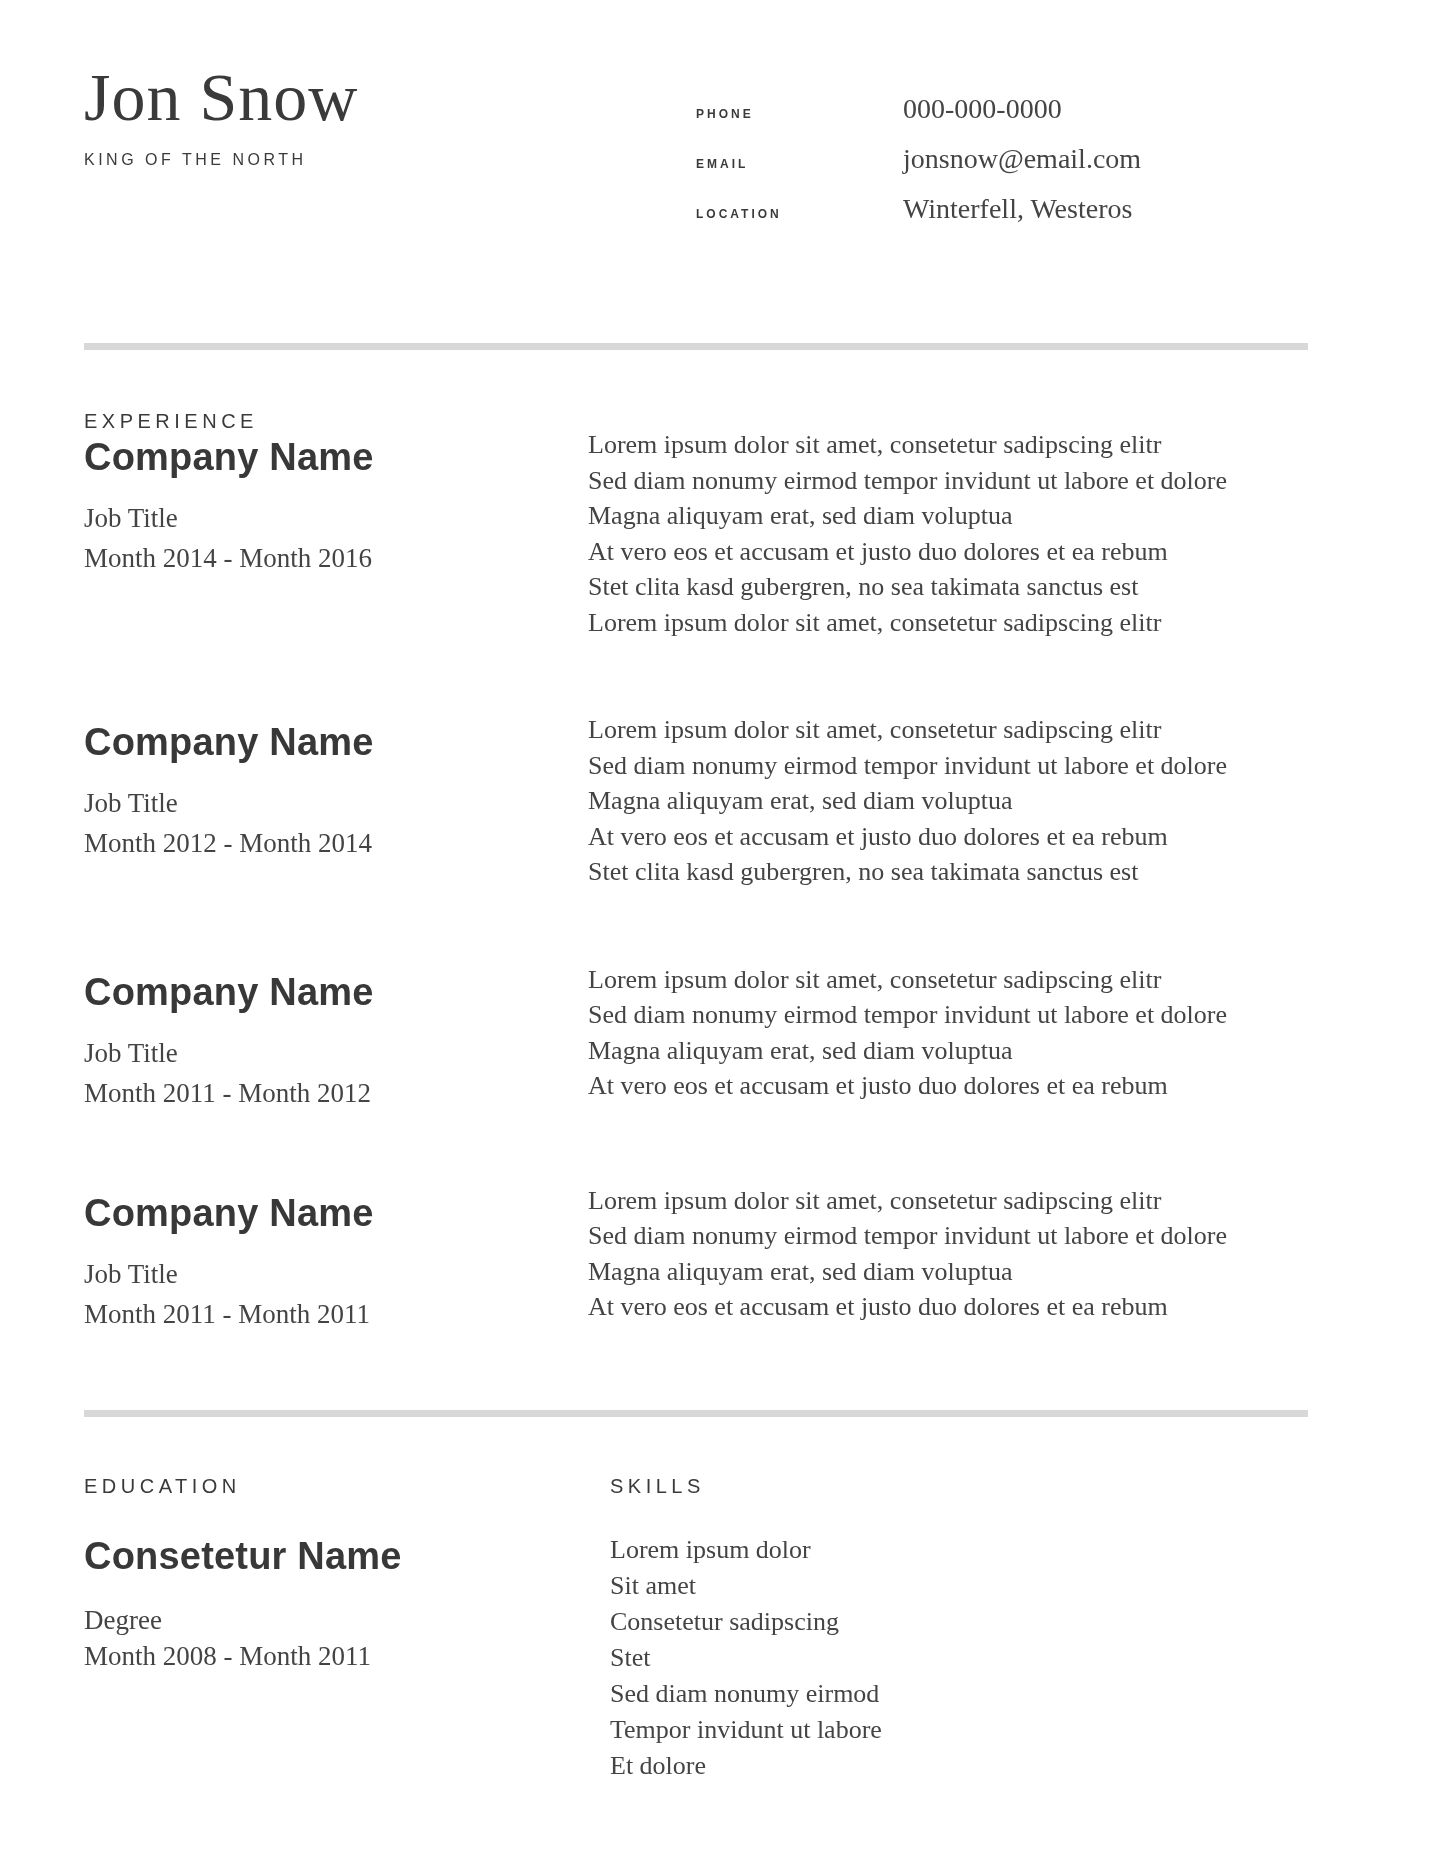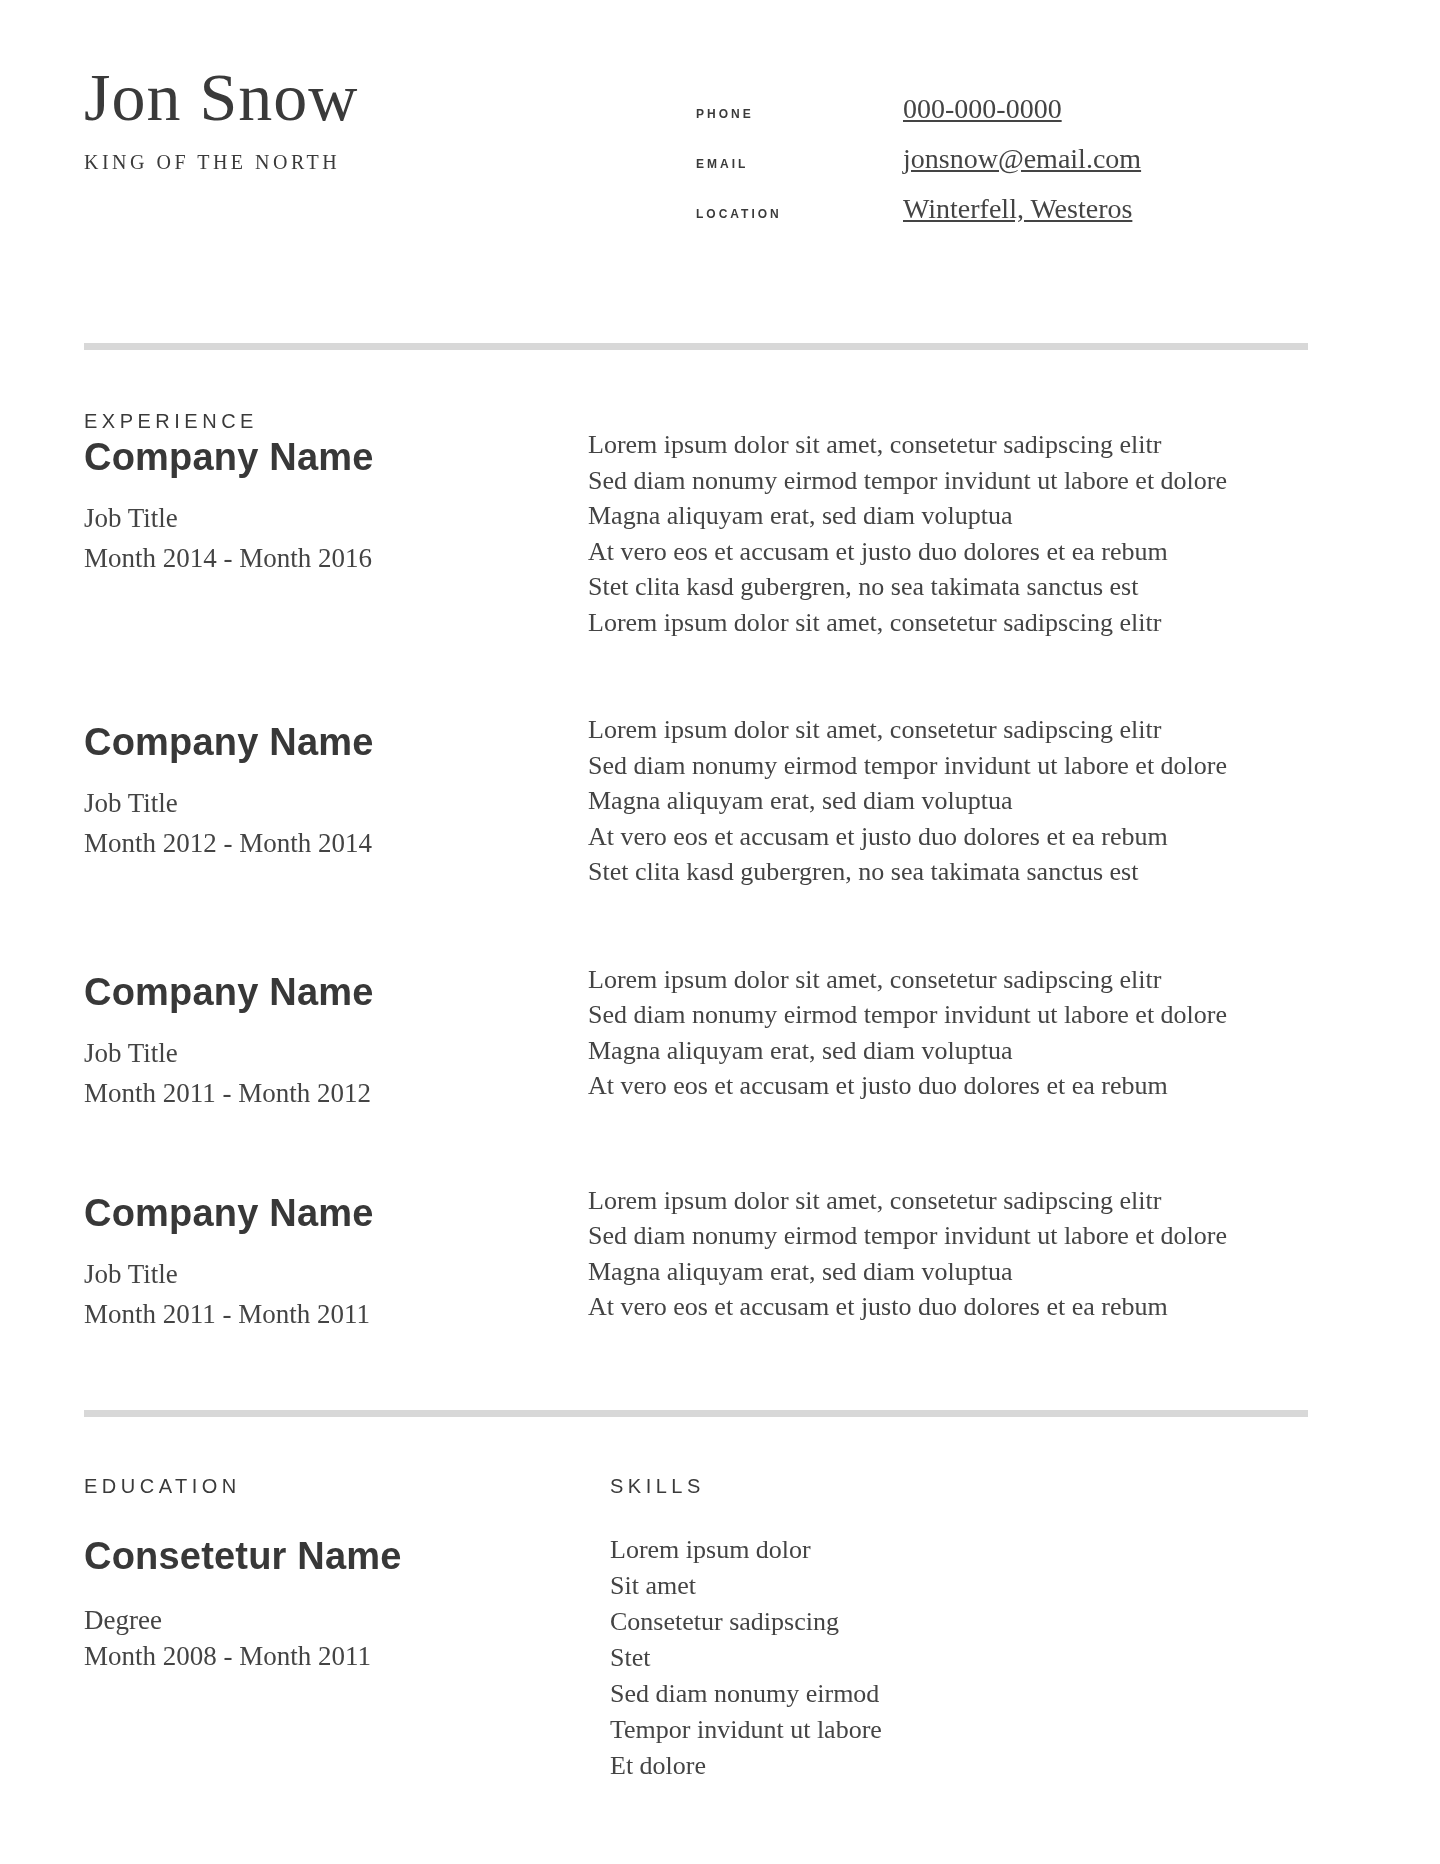--- a/index.html
+++ b/index.html
@@ -25,40 +25,38 @@
     margin: 0;
     font-family: "Liberation Serif", "DejaVu Serif", serif;
     font-weight: 400;
     font-size: 68px;
     line-height: 1.16;
     color: var(--text-dark);
     letter-spacing: 1px;
   }
   .subtitle {
     margin-top: 14px;
-    font-size: 20px;
+    font-size: 16px;
     letter-spacing: 3.5px;
     color: var(--text-dark);
-    font-family: Liberation Serif, serif;
   }
   .contact { margin-top: 33px; width: 612px; }
   .contact-row { display: flex; align-items: baseline; margin-bottom: 15px; }
   .contact-label {
     width: 207px;
     font-size: 12px;
     font-weight: 700;
     letter-spacing: 3px;
     color: var(--text-dark);
   }
   .contact-value {
     font-family: "Liberation Serif", "DejaVu Serif", serif;
     font-size: 28px;
     color: var(--text-serif);
     line-height: 35px;
-    text-decoration: underline;
   }
 
   
   .divider { border: none; height: 7px; background: var(--divider); margin: 0; }
   .divider-1 { margin-top: 102px; }
   .divider-2 { margin-top: 54px; }
   .section-heading {
     margin: 0;
     font-size: 20px;
     font-weight: 400;

